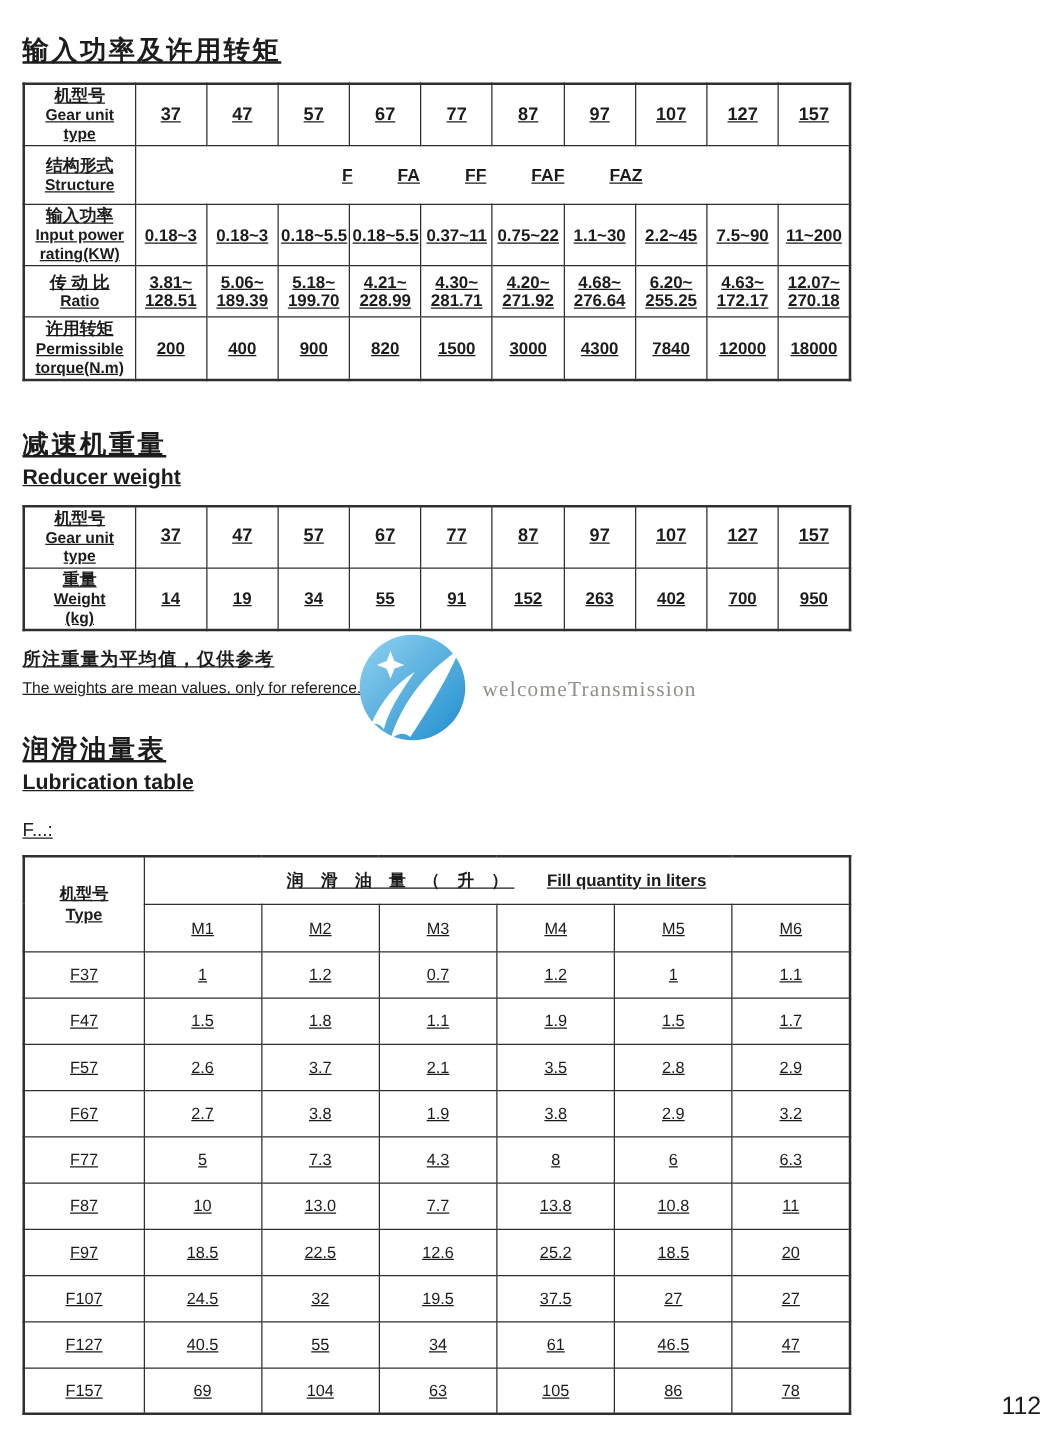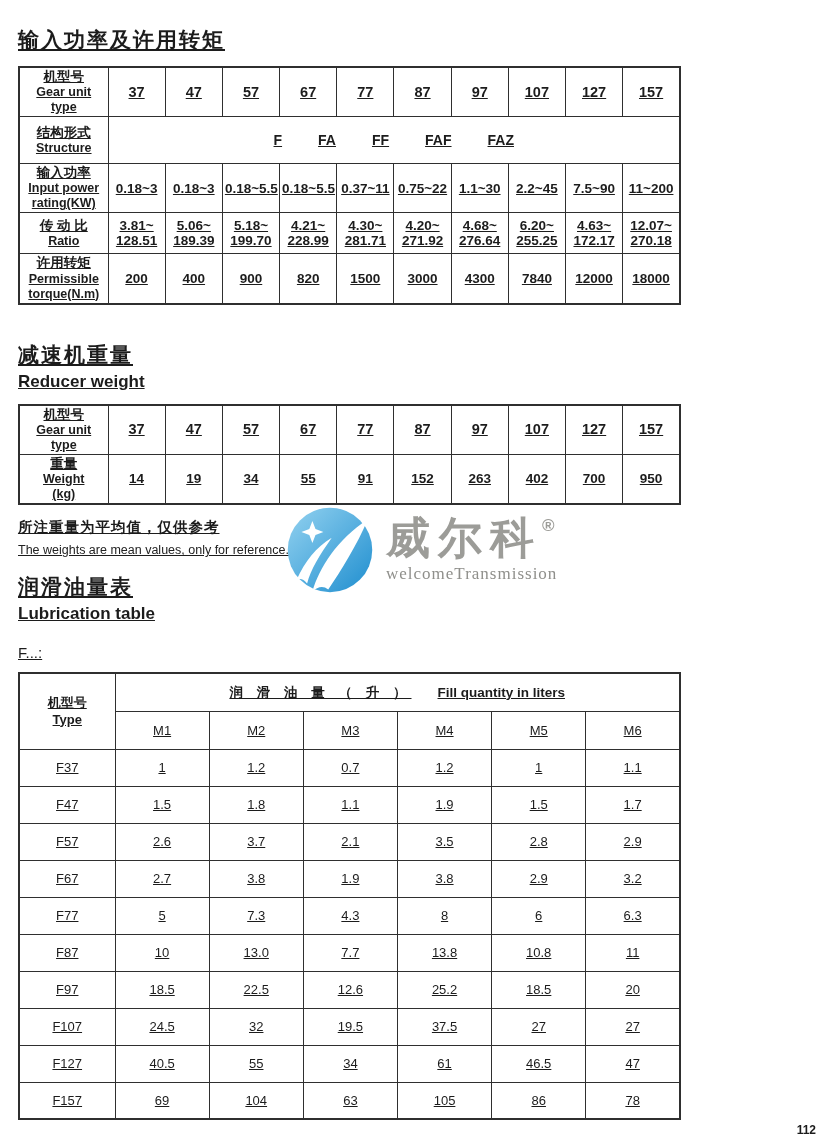--- a/index.html
+++ b/index.html
@@ -27,41 +27,41 @@
   .structure-flex { display: flex; justify-content: center; gap: 36px; font-size: 14px; font-weight: 700; }
 
   .r44 { height: 44px; } .r47 { height: 47px; } .r41 { height: 41px; margin-left: 39px; }
   .r49 { height: 49px; } .r42 { height: 42px; } .r50 { height: 50px; }
 
   .t2 { margin-top: 12px; }
 
   .note-zh { margin-top: 13px; font-size: 14.5px; font-weight: 700; letter-spacing: 1px; }
   .note-en { margin-top: 6px; font-size: 12.5px; color: #222; }
 
-  .sec3 { margin-top: 16px; }
+  .sec3 { margin-top: 28px; }
   .f-prefix { margin-top: 20px; font-size: 15px; }
 
   .t3 { margin-top: 11px; }
   .t3 th { font-weight: 700; font-size: 13px; line-height: 1.25; }
   .t3 .group-head { font-weight: 700; font-size: 13.5px; }
   .t3 .group-head .zh { letter-spacing: 5px; margin-right: 26px; }
   .t3 .m-head { font-weight: 400; font-size: 13px; height: 38px; }
   .t3 .lube-row td { font-weight: 400; font-size: 13px; height: 37px; }
   .t3 .lube-type { font-size: 13.5px; }
   .t3 .head-r1 { height: 38px; }
 
   .logo {
     position: absolute; left: 286px; top: 506px;
     display: flex; align-items: center; gap: 12px;
   }
   .logo-text .zh-line { font-size: 44px; font-weight: 700; color: #9c9c98; letter-spacing: 8px; line-height: 1; white-space: nowrap; }
   .logo-text .reg { font-size: 17px; vertical-align: 22px; letter-spacing: 0; color: #9c9c98; }
   .logo-text .en-line { font-family: "Liberation Serif", serif; font-size: 17px; color: #8f8f8b; margin-top: 4px; letter-spacing: 1px; }
 
-  .page-num { position: absolute; right: 24px; bottom: 6px; font-size: 12px; font-weight: 700; }
+  .page-num { position: absolute; right: 7px; bottom: 6px; font-size: 20px; font-weight: 400; }
 </style>
 </head>
 <body>
 
 <div class="content">
 
   <div class="sec-title-zh">输入功率及许用转矩</div>
 
   <table class="t1">
     <colgroup>
@@ -384,18 +384,17 @@
         <stop offset="0" stop-color="#93d2f0"></stop>
         <stop offset="1" stop-color="#1f8ecf"></stop>
       </linearGradient>
     </defs>
     <circle cx="50" cy="50" r="48" fill="url(#lg)"></circle>
     <path d="M30 97 C38 70 58 38 93 15 C81 44 62 74 48 95 C42 90 36 92 30 97 Z" fill="#ffffff"></path>
     <path d="M12 84 C22 62 34 47 52 36 C38 56 28 72 24 88 C20 83 16 82 12 84 Z" fill="#ffffff"></path>
     <path d="M30 17 L33.5 26 L42.5 29.5 L33.5 33 L30 42 L26.5 33 L17.5 29.5 L26.5 26 Z" fill="#ffffff"></path>
   </svg>
   <div class="logo-text">
-    <div class="zh-line"><span>威尔科</span><span class="reg">®</span></div>
     <div class="en-line">welcomeTransmission</div>
   </div>
 </div>
 
 <div class="page-num">112</div>
 
 </body></html>

